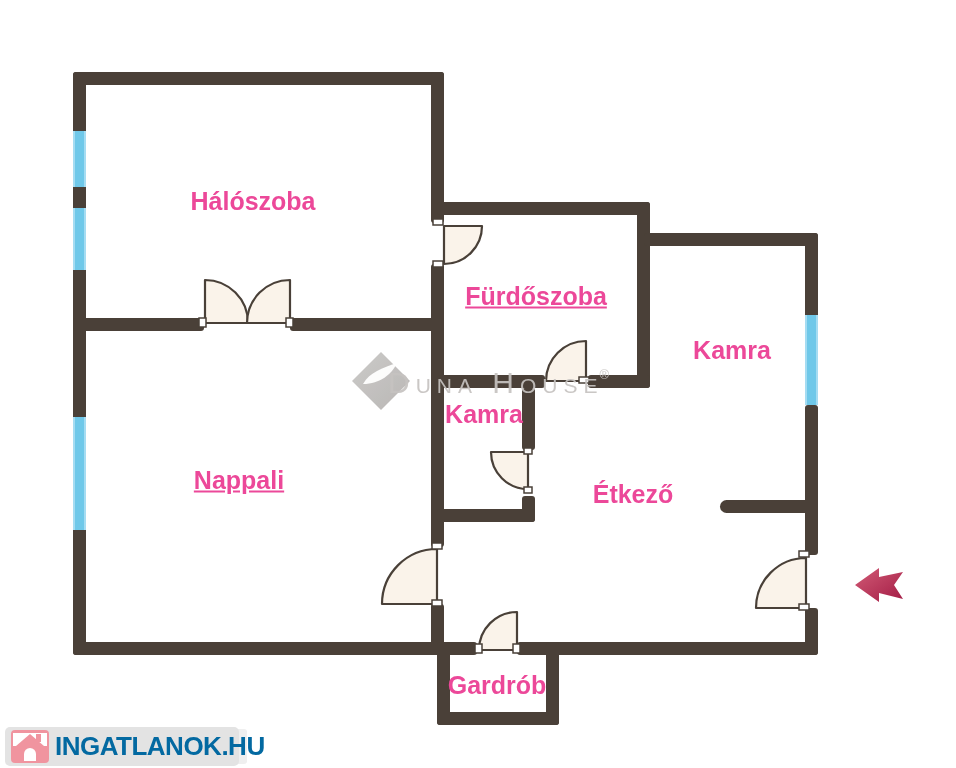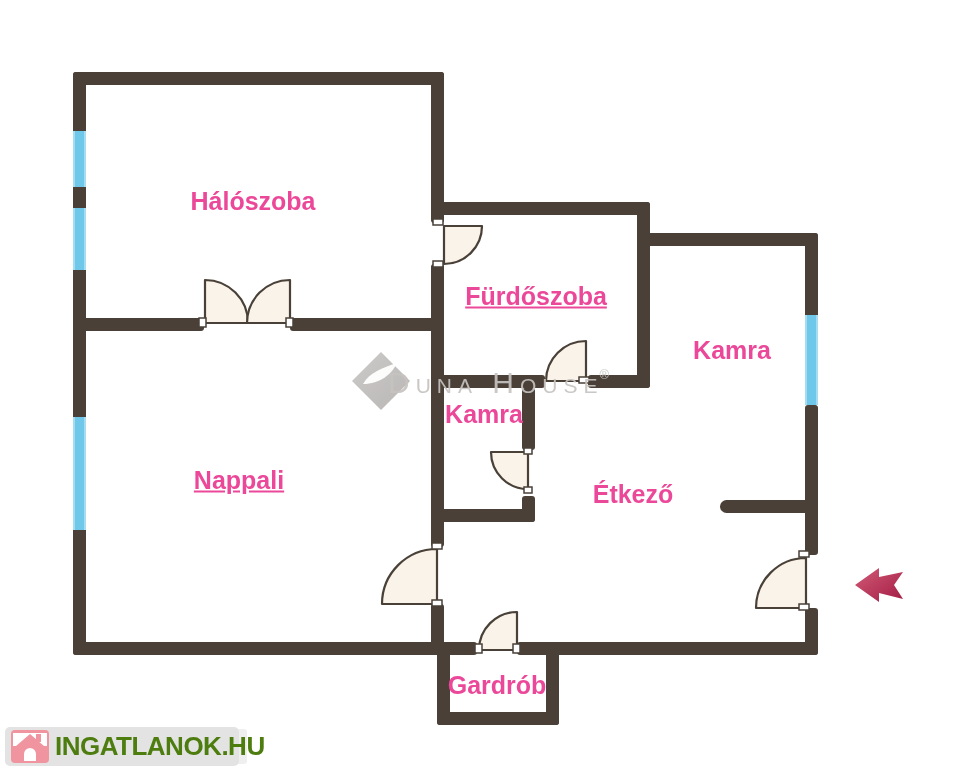--- a/index.html
+++ b/index.html
@@ -11,21 +11,21 @@
   .overlay-svg{position:absolute;left:0;top:0;z-index:4;}
   .room-label{position:absolute;transform:translate(-50%,-50%);z-index:6;
               font-weight:700;font-size:25px;color:#ec4899;letter-spacing:0px;white-space:nowrap;}
   .watermark{position:absolute;left:388px;top:366px;z-index:5;color:rgba(197,194,192,0.92);
              font-family:Liberation Sans, sans-serif;font-variant:small-caps;font-size:30px;
              letter-spacing:6px;white-space:nowrap;}
   .watermark .reg{font-size:13px;letter-spacing:0;vertical-align:14px;margin-left:-4px;}
   .footer-logo{position:absolute;left:5px;top:727px;width:234px;height:39px;z-index:7;
                background:#e3e3e3;border-radius:5px;box-shadow:10px 0 0 -2px #efefef;
                display:flex;align-items:center;}
-  .footer-logo .brand-text{color:#4d7c0f;font-weight:700;font-size:26px;letter-spacing:-0.5px;
+  .footer-logo .brand-text{color:#0369a1;font-weight:700;font-size:26px;letter-spacing:-0.5px;
                margin-left:6px;white-space:nowrap;}
   .house-badge{margin-left:6px;width:38px;height:33px;flex:0 0 auto;}
 </style>
 </head>
 <body>
 
 <div class="canvas">
 
   <div class="wall" style="left:73px;top:72px;width:13px;height:583px;"></div>
 

